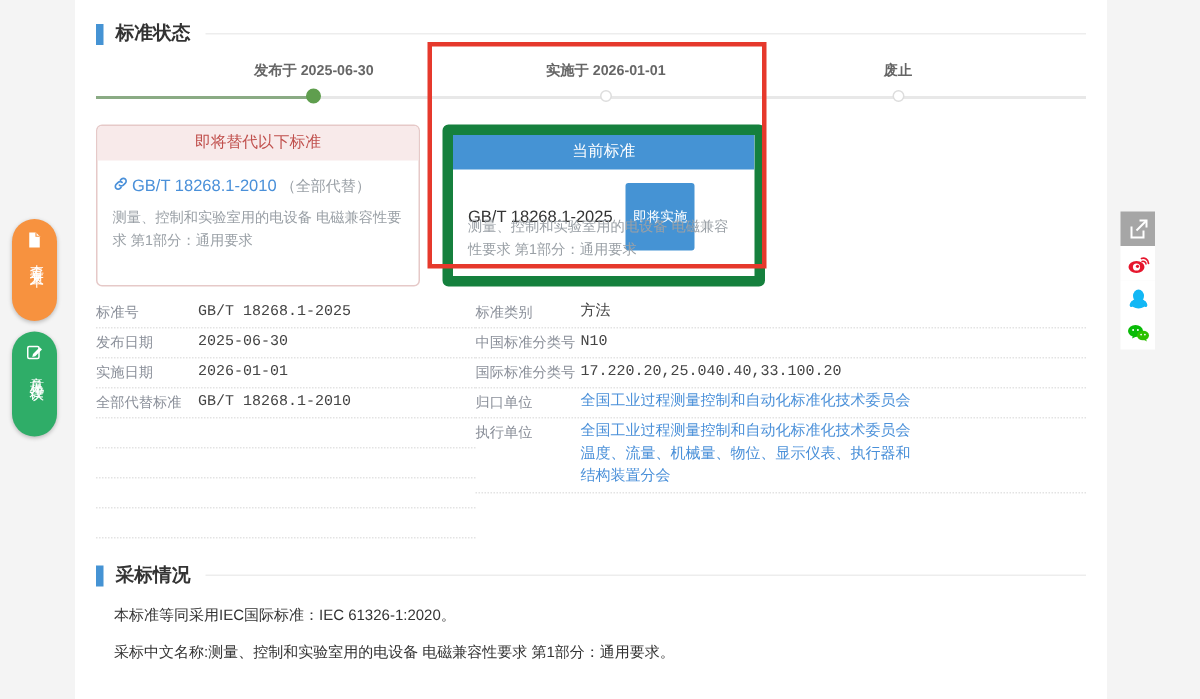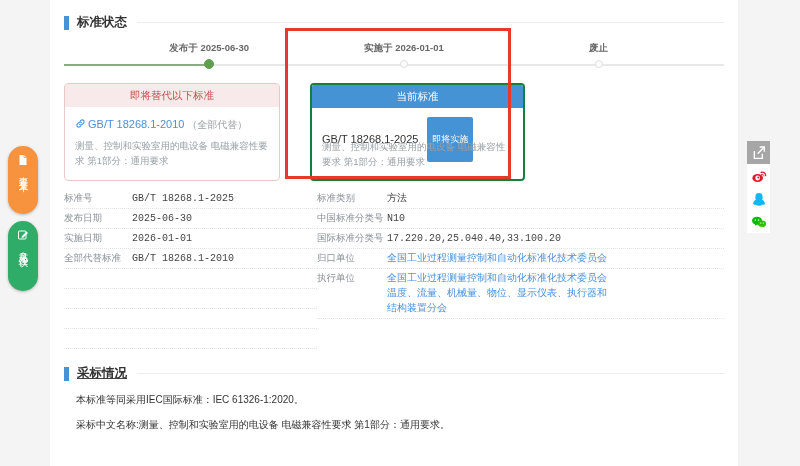--- a/index.html
+++ b/index.html
@@ -17,24 +17,24 @@
   .timeline { position:relative; height:34px; margin-top:10px; }
   .tl-line { position:absolute; left:0; right:0; top:23px; height:2px; background:#e8e8e8; }
   .tl-line-done { position:absolute; left:0; width:22%; top:23px; height:2px; background:#8aab84; }
   .milestone { position:absolute; top:0; width:140px; margin-left:-70px; text-align:center;font-weight:bold; }
   .m1 { left:22%; } .m2 { left:51.5%; } .m3 { left:81%; }
   .tl-label { font-size:9.5px; color:#666; height:14px; line-height:14px; margin-bottom:3px; }
   .tl-dot { width:8px; height:8px; border-radius:50%; margin:0 auto; background:#fff; border:1px solid #ddd; position:relative; top:2px; }
   .tl-dot.done { width:10px; height:10px; background:#5f9e4e; border:1px solid #5f9e4e; top:1px; }
 
   
-  .cards { display:flex; margin-top:8px;gap:15px; }
+  .cards { display:flex; margin-top:8px; }
   .card { width:216px; border-radius:4px; overflow:hidden; background:#fff; }
   .card-replaced { border:1px solid #e6c9c8; }
-  .card-current { border:2px solid #15803d; margin-left:15px; width:215px; }
+  .card-current { border:7px solid #15803d; margin-left:15px; width:215px; }
   .card-head { height:23px; line-height:23px; text-align:center; font-size:10.5px; }
   .card-head.pink { background:#f8eaea; color:#c0504d; }
   .card-head.blue { background:#4593d4; color:#fff; }
   .card-body { padding:9px 10px 10px 10px; }
   .code-line { height:16px; line-height:16px; white-space:nowrap; }
   .link-icon { display:inline-block; width:11px; height:11px; vertical-align:-1px; margin-right:2px; }
   .code-link { color:#4a90d9; font-size:11px; text-decoration:none; cursor:pointer; }
   .code-text { color:#333; font-size:11px; }
   .note { color:#9aa0a6; font-size:10px; }
   .badge { display:inline-block; background:#4593d4; color:#fff; font-size:9px; line-height:13px; padding:16px 5px; border-radius:2px; margin-left:6px; vertical-align:1px; }
@@ -47,21 +47,21 @@
   .irow { border-bottom:1px dotted #e3e3e3; padding:2px 0; line-height:15px; min-height:20px;font-family:Liberation Mono, monospace; }
   .irow.empty { height:20px; }
   .ilabel { display:inline-block; vertical-align:top; color:#8a8f99; font-size:9.5px; white-space:nowrap; }
   .tbl-left .ilabel { width:68px; }
   .tbl-right .ilabel { width:70px; }
   .ivalue { display:inline-block; vertical-align:top; color:#444; font-size:10px; }
   .tbl-right .ivalue { max-width:225px; }
   .ivalue.link { color:#4a90d9; cursor:pointer; }
 
   
-  .adopt-head { margin-top:16px;text-decoration:underline; }
+  .adopt-head { margin-top:16px; }
   .para { margin:11px 0 0 12px; font-size:10px; color:#333; }
 
   
   .float-btn { position:absolute; left:8px; width:30px; border-radius:15px; display:flex; flex-direction:column; align-items:center; padding-top:8px; cursor:pointer; box-shadow:0 1px 3px rgba(0,0,0,.25); }
   .float-btn.orange { top:146px; height:68px; background:#f7923f; }
   .float-btn.green { top:221px; height:70px; background:#2fad68; }
   .fb-icon { width:12px; height:12px; margin-bottom:3px; flex:none; }
   .fb-label { writing-mode:vertical-rl; text-orientation:upright; color:#fff; font-size:9.5px; letter-spacing:2px; }
 
   

